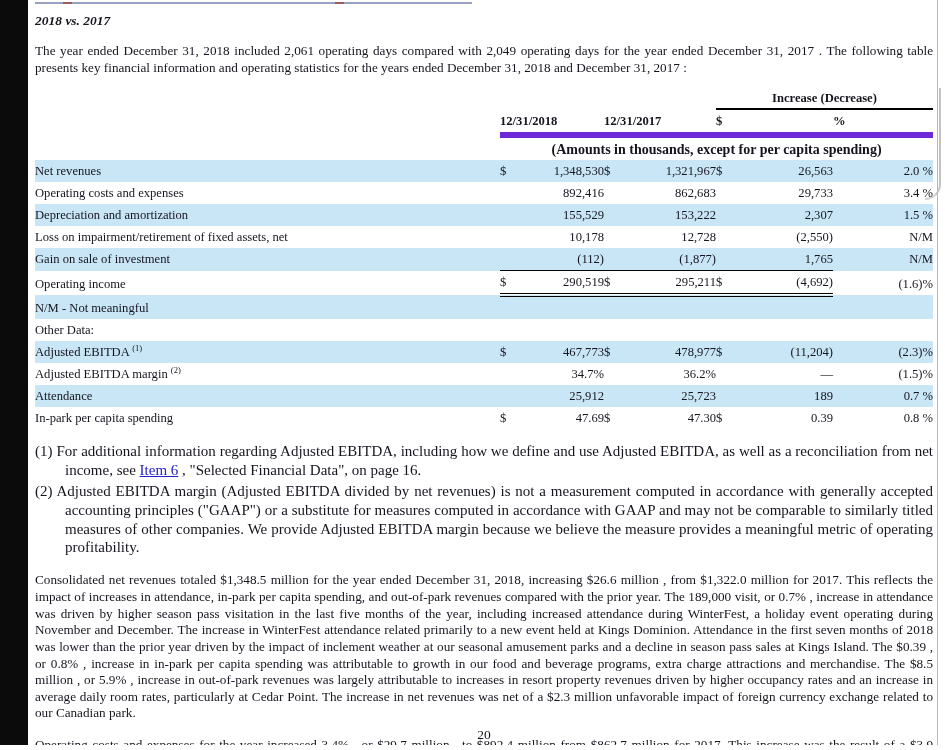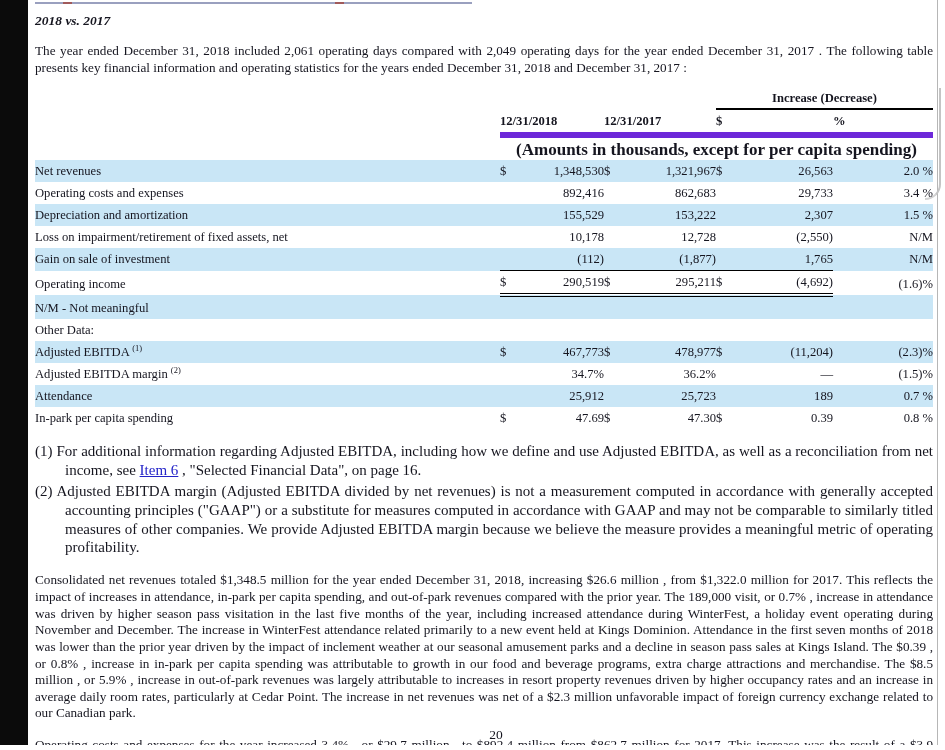--- a/index.html
+++ b/index.html
@@ -17,38 +17,38 @@
 
   .doc-title { margin-top:13px; font-size:13.5px; font-weight:bold; font-style:italic; }
   .intro { margin-top:14px; font-size:13.2px; line-height:1.27; text-align:justify; }
 
   table.fin { margin-top:11px; width:100%; border-collapse:collapse; table-layout:fixed;
               font-size:12.6px; }
   table.fin th, table.fin td { font-weight:normal; padding:2.5px 0; line-height:17px; vertical-align:bottom; }
   tr.h1 th.inc-hdr { font-weight:bold; text-align:center; border-bottom:2px solid #000; padding-bottom:1px; }
   tr.h2 th.dt { font-weight:bold; text-align:left; border-bottom:6px solid #6d28d9; }
   tr.h2 th.dollar { padding-right:36px; }
-  tr.h3 th.amounts { font-weight:bold; text-align:center; font-size:17px; padding-top:3px; padding-bottom:2px; }
+  tr.h3 th.amounts { font-weight:bold; text-align:center; font-size:14px; padding-top:3px; padding-bottom:2px; }
   td.lbl { text-align:left; padding-left:2px; }
   td.bold { font-weight:bold; }
   td.ds  { text-align:left; padding-left:7px; }
   td.val { text-align:right; padding-right:14px; }
   td.pct { text-align:right; padding-right:4px; }
   tr.shaded td { background:#c9e6f6;margin-top:33px; }
   td.tot { border-top:1.5px solid #000; border-bottom:4px double #000; }
   sup { font-size:8.5px; vertical-align:super; line-height:0; }
 
   .footnotes { margin-top:13px; font-size:15px; line-height:1.26; }
   .footnote { text-align:justify; padding-left:30px; text-indent:-30px; margin-top:2px; }
   .footnote a { color:#2323c8; text-decoration:underline; cursor:pointer; }
   .fn-marker { padding-right:4px; }
 
   .body-para { margin-top:15px; font-size:13.2px; line-height:1.26; text-align:justify; }
 
-  .page-number { position:absolute; left:12px; width:898px; top:727px; text-align:center; font-size:13.5px; }
+  .page-number { position:absolute; left:0; width:898px; top:727px; text-align:center; font-size:13.5px; }
 </style>
 </head>
 <body>
 
 <div class="canvas">
   <div class="left-bar"></div>
   <div class="right-line"></div>
   <div class="curl"></div>
   <div class="top-art">
     <span class="tick" style="left:28px"></span>

